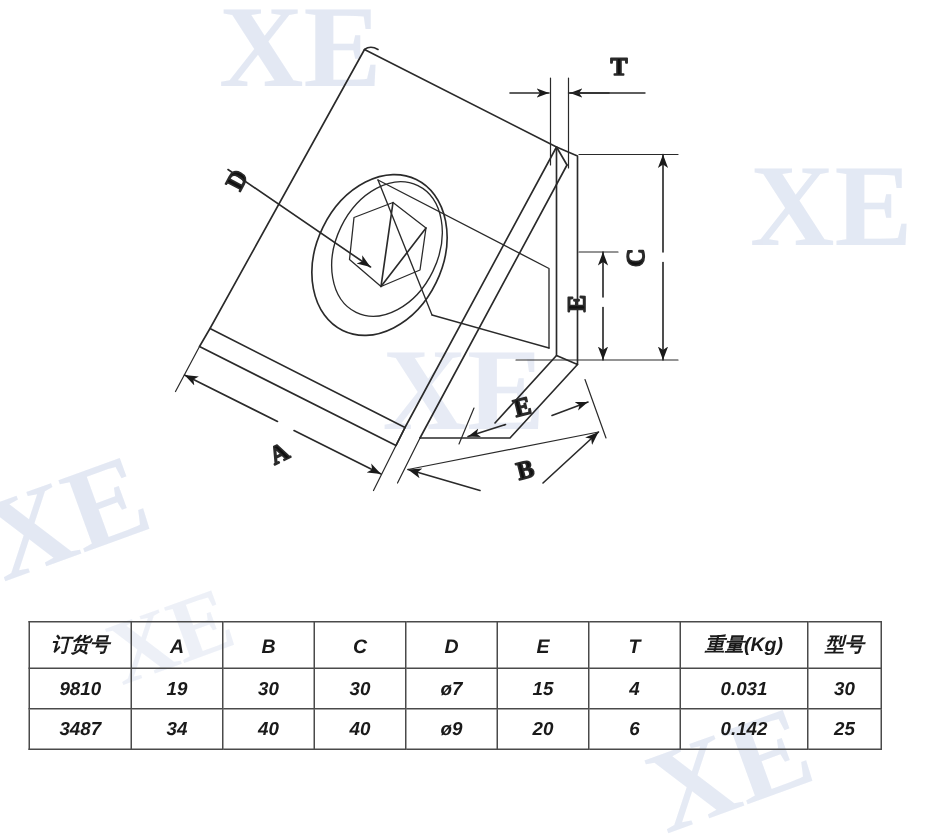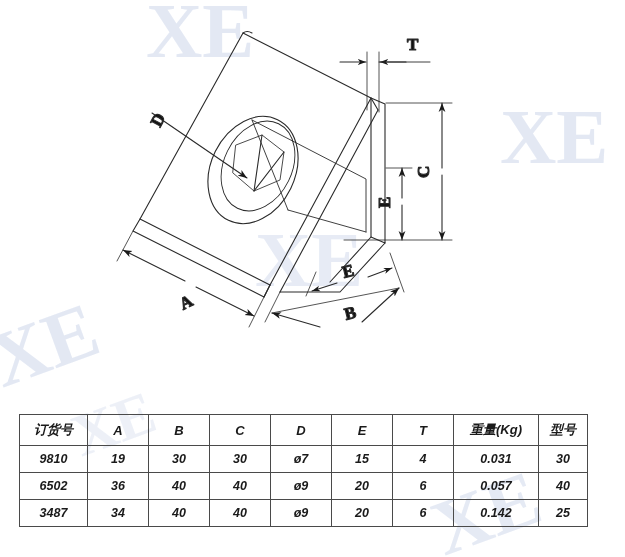--- a/index.html
+++ b/index.html
@@ -201,31 +201,20 @@
         <td>19</td>
         <td>30</td>
         <td>30</td>
         <td>ø7</td>
         <td>15</td>
         <td>4</td>
         <td>0.031</td>
         <td>30</td>
       </tr>
 
-      <tr>
-        <td>6502</td>
-        <td>36</td>
-        <td>40</td>
-        <td>40</td>
-        <td>ø9</td>
-        <td>20</td>
-        <td>6</td>
-        <td>0.057</td>
-        <td>40</td>
-      </tr>
 
       <tr>
         <td>3487</td>
         <td>34</td>
         <td>40</td>
         <td>40</td>
         <td>ø9</td>
         <td>20</td>
         <td>6</td>
         <td>0.142</td>

